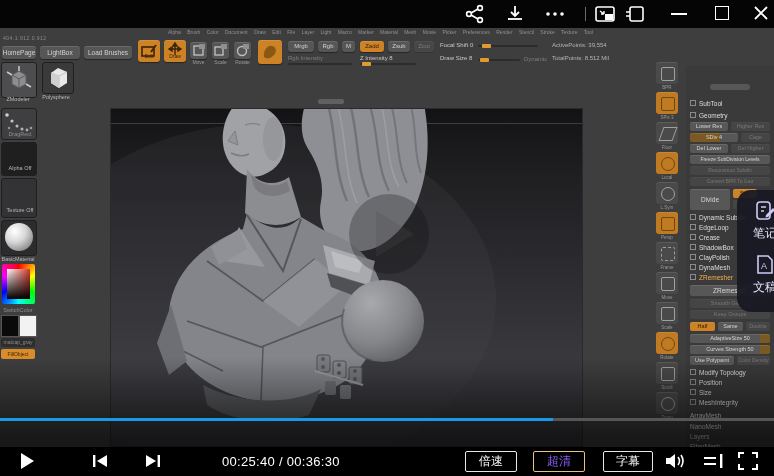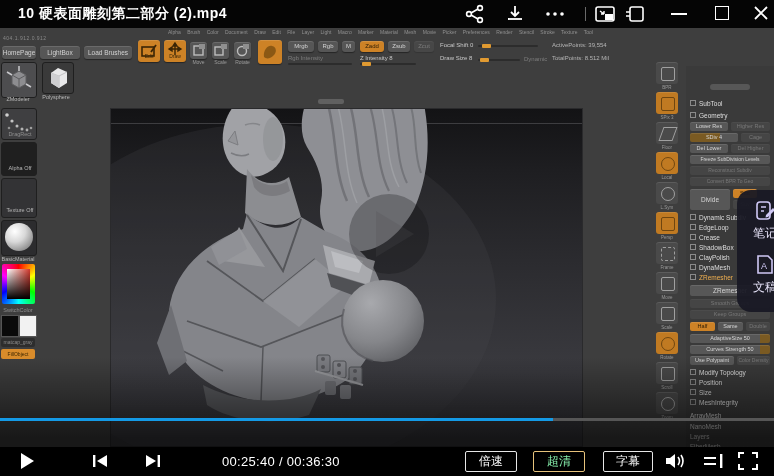--- a/index.html
+++ b/index.html
@@ -53,21 +53,21 @@
   
   #notespanel{left:737px;top:190px;width:48px;height:122px;background:rgba(24,24,36,.94);border-radius:14px 0 0 14px;z-index:40;}
   .np-lbl{color:#e6e3f8;font-size:12px;text-align:center;width:40px;}
 
   
   #dim-overlay{left:0;top:357px;width:774px;height:90px;background:linear-gradient(180deg,rgba(0,0,0,0) 0%,rgba(0,0,0,.62) 90%);z-index:30;pointer-events:none;}
   #progressbar{left:0;top:418px;width:774px;height:3px;background:#565656;z-index:45;}
   #progress-played{position:absolute;left:0;top:0;height:3px;background:#149AE6;}
   #controlbar{left:0;top:447px;width:774px;height:29px;background:#000;z-index:50;}
   .pc-box{border:1px solid #e6e6e6;border-radius:2px;color:#fff;font-size:12px;text-align:center;line-height:18px;height:19px;}
-  .pc-box.gold{border-color:#E6C27B;color:#86efac;}
+  .pc-box.gold{border-color:#E6C27B;color:#8b5cf6;}
   .time{color:#ffffff;font-size:13px;letter-spacing:.3px;}
 </style>
 </head>
 <body>
 
 <div id="screen">
 
   <div class="abs" id="zbrush">
     <div class="abs zb-menu">Alpha Brush Color Document Draw Edit File Layer Light Macro Marker Material Mesh Movie Picker Preferences Render Stencil Stroke Texture Tool Transform Zplugin Zscript</div>
     <div class="abs zb-version">404.1.912.0.912</div>
@@ -365,21 +365,20 @@
 
       <div class="rt-row rt-item" style="top:345px;">ArrayMesh</div>
       <div class="rt-row rt-item" style="top:356px;">NanoMesh</div>
       <div class="rt-row rt-item" style="top:366px;">Layers</div>
       <div class="rt-row rt-item" style="top:376px;">FiberMesh</div>
 
     </div>
   </div>
 
   <div class="abs" id="titlebar">
-    <div class="abs title">10 硬表面雕刻第二部分 (2).mp4</div>
     <svg class="abs tb-icon" style="left:464px;" viewBox="0 0 22 20">
       <circle cx="5" cy="10" r="2.4" fill="none" stroke="#fff" stroke-width="1.6"></circle>
         <circle cx="16" cy="4" r="2.4" fill="none" stroke="#fff" stroke-width="1.6"></circle>
         <circle cx="16" cy="16" r="2.4" fill="none" stroke="#fff" stroke-width="1.6"></circle>
         <path d="M7 9 L14 5 M7 11 L14 15" stroke="#fff" stroke-width="1.6"></path>
     </svg>
     <svg class="abs tb-icon" style="left:504px;" viewBox="0 0 22 20">
       <path d="M11 2 V12 M7 8 L11 12 L15 8" stroke="#fff" stroke-width="1.8" fill="none"></path>
         <path d="M4 15 H18" stroke="#fff" stroke-width="1.8"></path>
     </svg>

